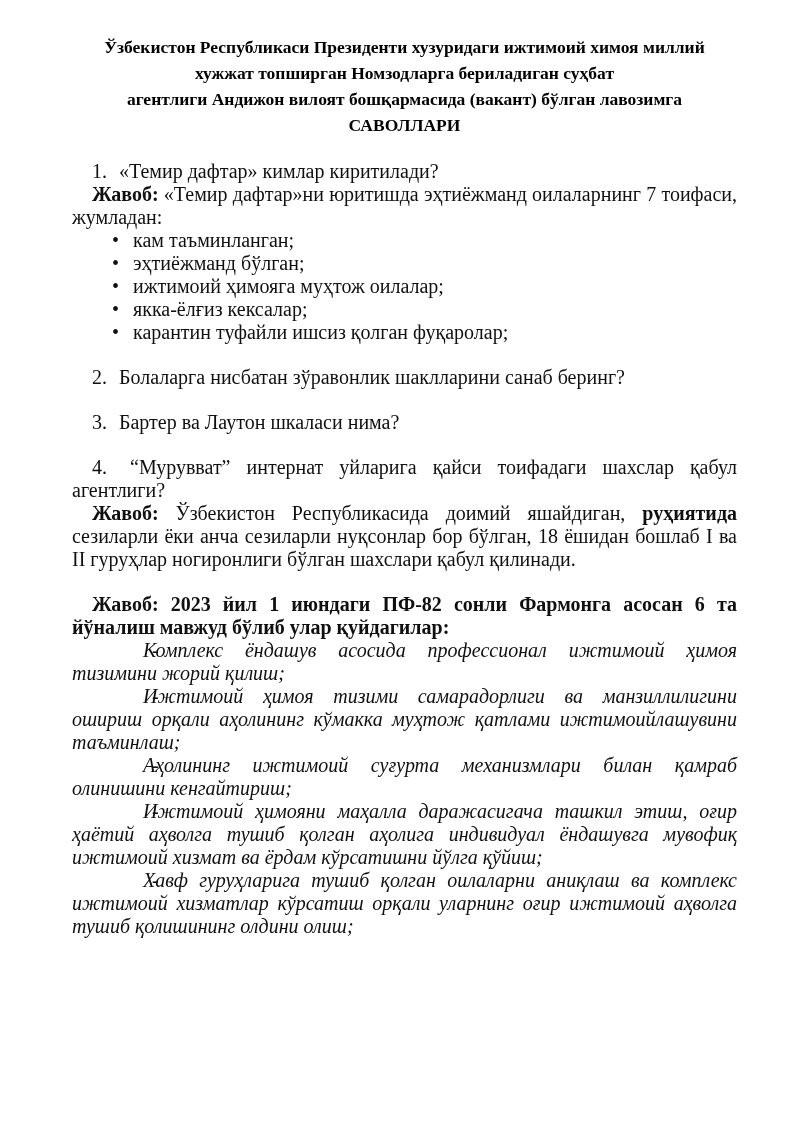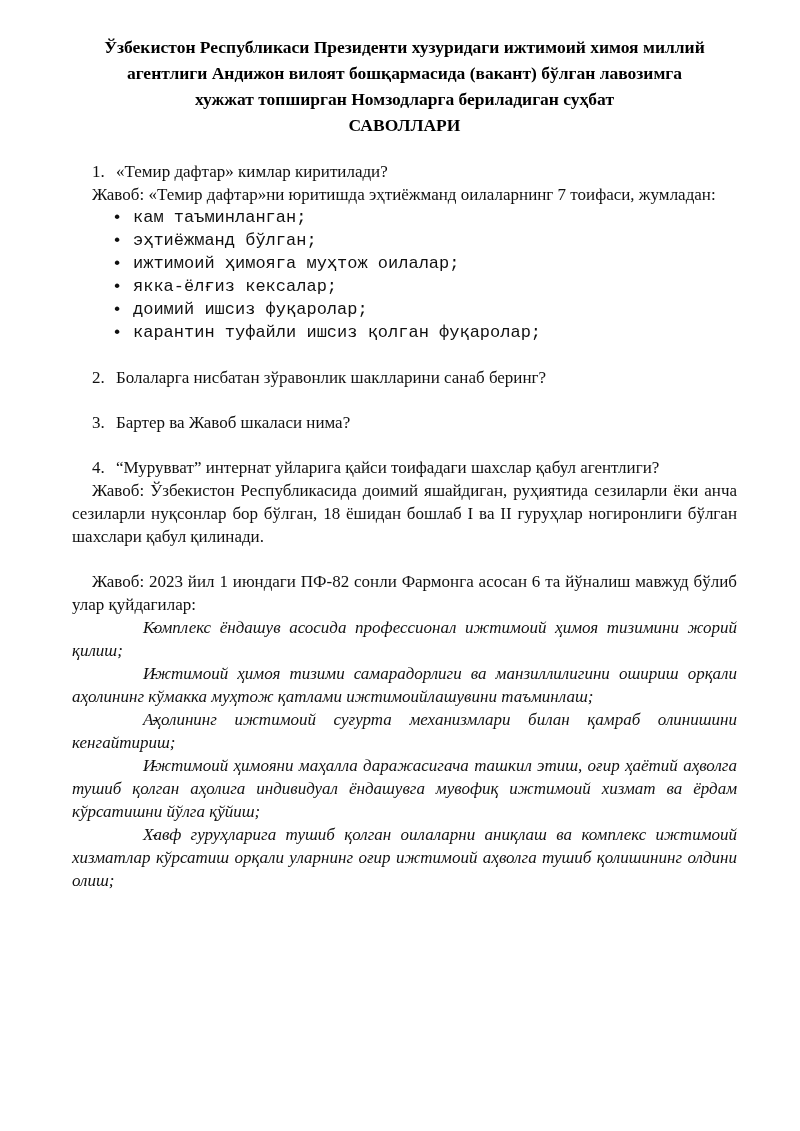--- a/index.html
+++ b/index.html
@@ -20,47 +20,47 @@
   .doc-header {
     text-align: center;
     font-weight: bold;
     font-size: 17.5px;
     line-height: 26px;
     color: #000;
   }
   .qa { margin-top: 22px; }
   p {
     margin: 0;
-    font-size: 17px;
+    font-size: 20px;
     line-height: 23px;
     text-align: justify;
   }
   .first-indent { text-indent: 20px; }
   .qnum { margin-right: 7px; }
-  .alabel { font-weight: normal; }
-  .bold { font-weight: normal; }
+  .alabel { font-weight: bold; }
+  .bold { font-weight: bold; }
   
-  .bullet { padding-left: 40px; font-family: Liberation Mono, monospace; }
+  .bullet { padding-left: 40px; }
   .bglyph { display: inline-block; width: 21px; }
   
   .bullet-last { text-indent: 40px; }
   .bglyph-wide { display: inline-block; width: 27px; }
   
   .dash-item { text-indent: 40px; font-style: italic; }
   .dglyph { display: inline-block; width: 31px; }
 </style>
 </head>
 <body>
 
 <div class="page">
 
   <div class="doc-header">
     <div>Ўзбекистон Республикаси Президенти хузуридаги  ижтимоий химоя миллий</div>
+    <div>хужжат топширган Номзодларга бериладиган суҳбат</div>
     <div>агентлиги Андижон вилоят бошқармасида (вакант) бўлган лавозимга</div>
-    <div>хужжат топширган Номзодларга бериладиган суҳбат</div>
     <div>САВОЛЛАРИ</div>
   </div>
 
   <section class="qa">
     <p class="first-indent">
       <span class="qnum">1.</span>
       <span>«Темир дафтар» кимлар киритилади?</span>
     </p>
     <p class="first-indent">
       <span class="alabel">Жавоб:</span>
@@ -73,39 +73,36 @@
       <p class="bullet">
         <span class="bglyph">•</span><span>эҳтиёжманд бўлган;</span>
       </p>
       <p class="bullet">
         <span class="bglyph">•</span><span>ижтимоий ҳимояга муҳтож оилалар;</span>
       </p>
       <p class="bullet">
         <span class="bglyph">•</span><span>якка-ёлғиз кексалар;</span>
       </p>
       <p class="bullet">
-        <span class="bglyph">•</span><span>доимий ишсиз фуқаролар;</span>
-      </p>
-      <p class="bullet">
         <span class="bglyph">•</span><span>карантин туфайли ишсиз қолган фуқаролар;</span>
       </p>
     </div>
   </section>
 
   <section class="qa">
     <p class="first-indent">
       <span class="qnum">2.</span>
       <span>Болаларга нисбатан зўравонлик шаклларини санаб беринг?</span>
     </p>
   </section>
 
   <section class="qa">
     <p class="first-indent">
       <span class="qnum">3.</span>
-      <span>Бартер ва Жавоб шкаласи нима?</span>
+      <span>Бартер ва Лаутон шкаласи нима?</span>
     </p>
   </section>
 
   <section class="qa">
     <p class="first-indent">
       <span class="qnum">4.</span>
       <span>“Мурувват” интернат уйларига қайси тоифадаги шахслар қабул агентлиги?</span>
     </p>
     <p class="first-indent">
       <span class="alabel">Жавоб:</span>

